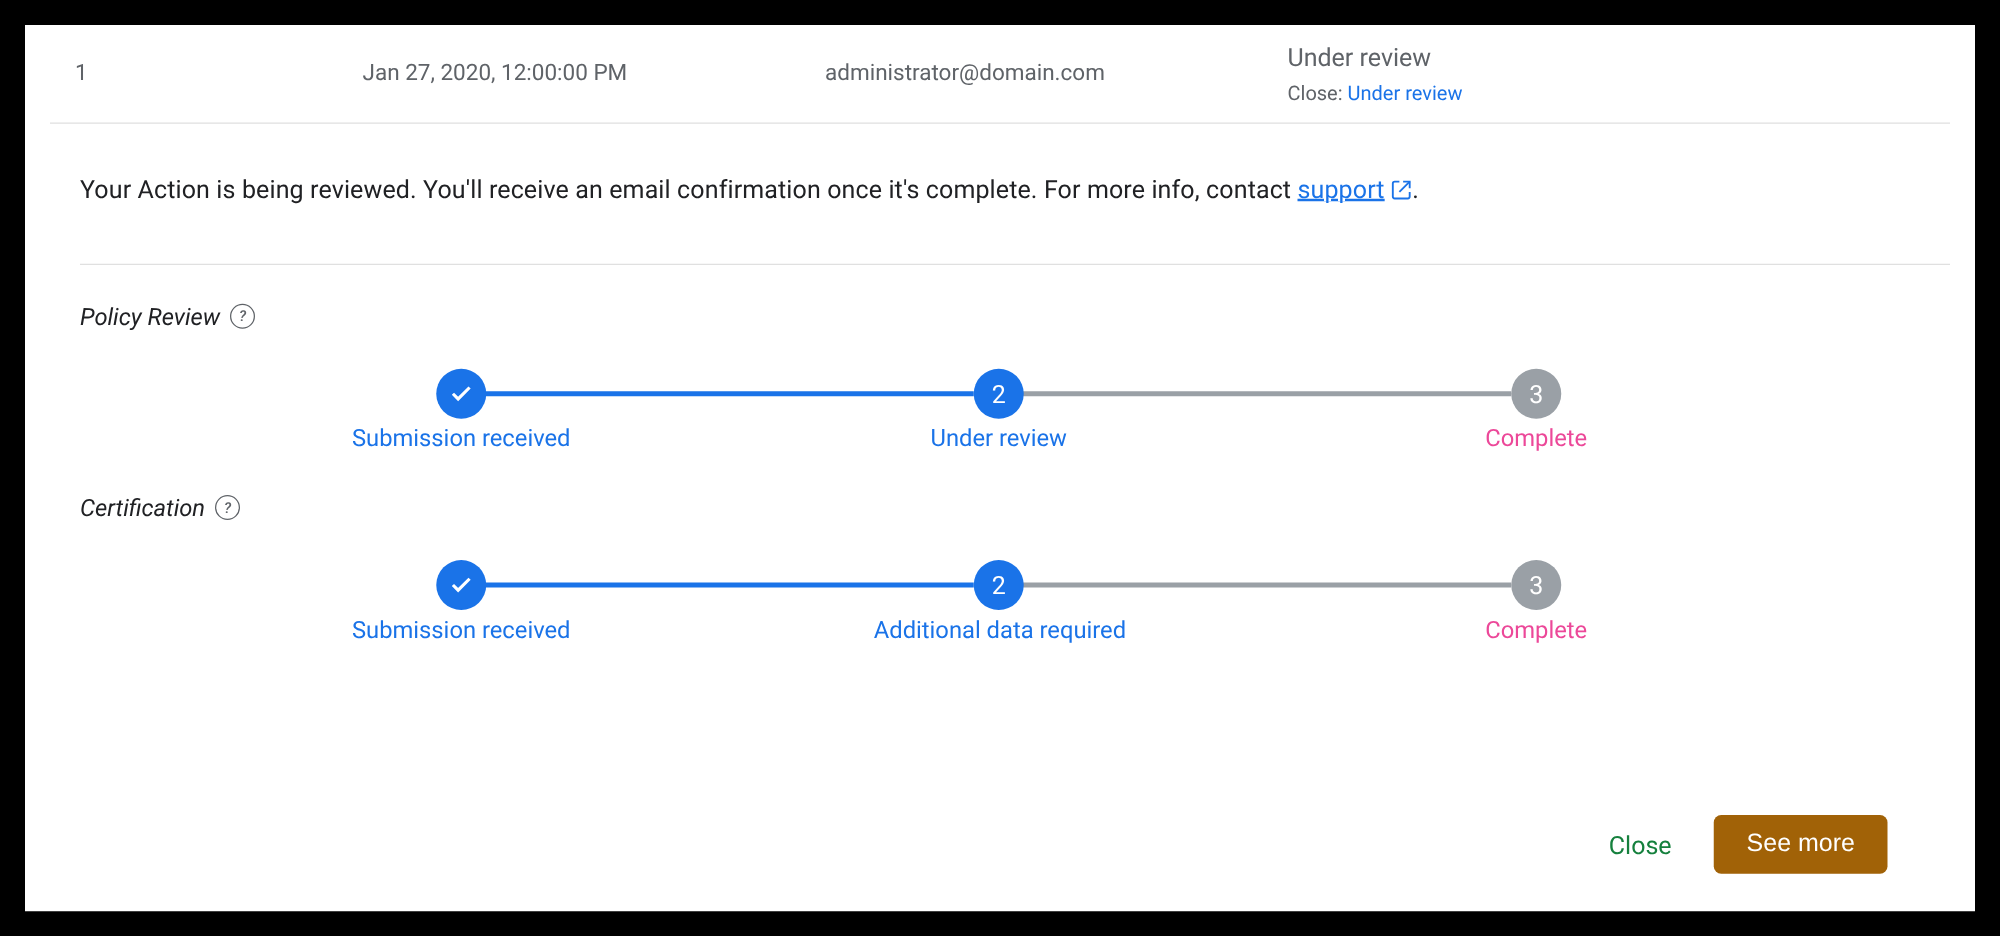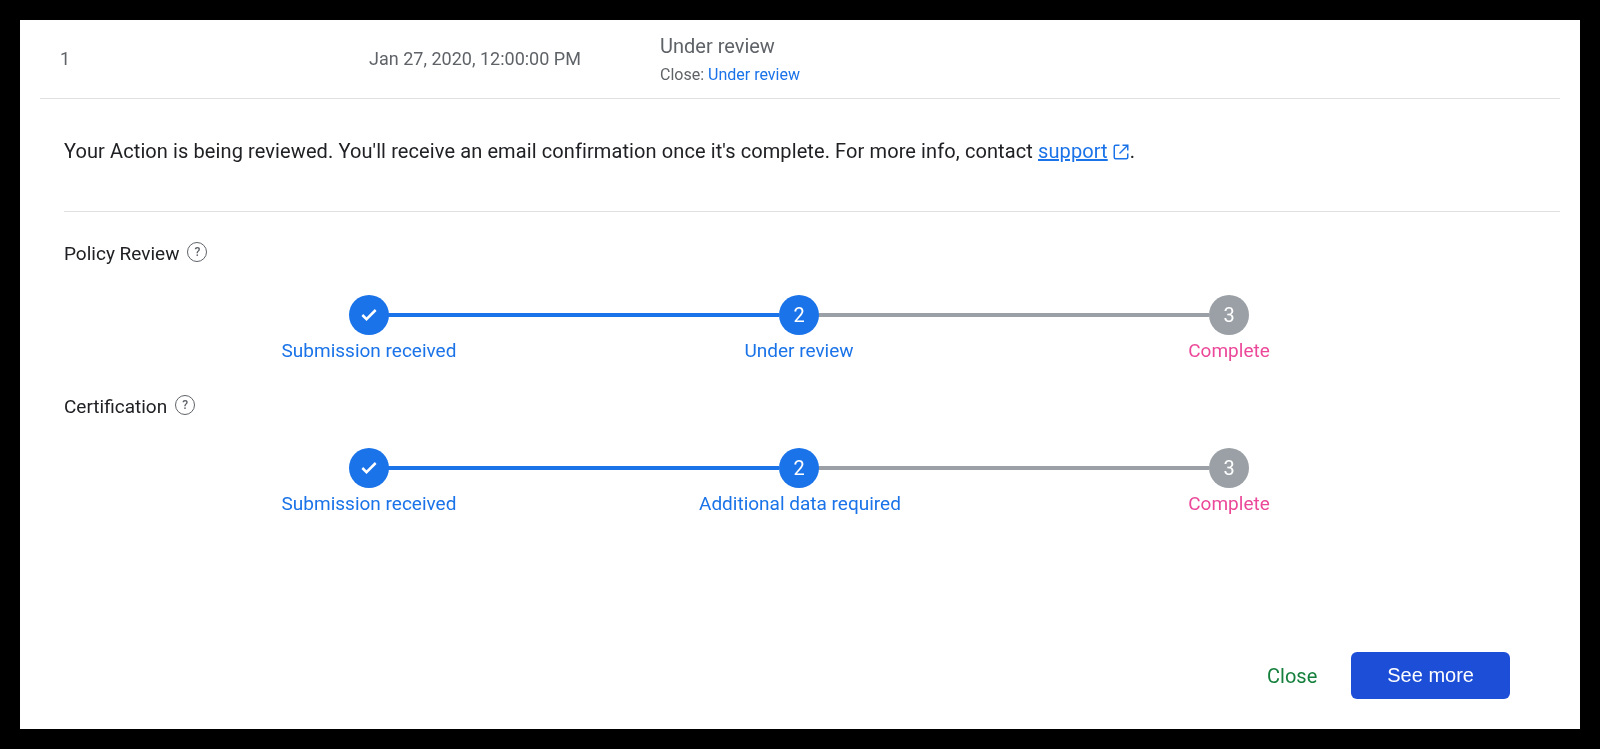--- a/index.html
+++ b/index.html
@@ -1,59 +1,60 @@
 <!DOCTYPE html>
 <html><head>
 <meta charset="utf-8">
 <style>
   html,body{margin:0;padding:0;font-family:Roboto,"Helvetica Neue",Arial,sans-serif;color:#202124;background:#000;}
   .frame{background:#fff;width:1560px;height:709px;margin:20px;position:relative;}
   
   .row{display:flex;align-items:center;padding:10px 44px 10px 40px;font-size:18px;color:#5f6368;}
   .row .col1{width:230px;}
-  .row .col2{width:370px;text-align:center;}
+  .row .col2{width:370px;}
   .row .col3{width:370px;}
   .row .col4{flex:1;}
   .status-group{line-height:1.6;}
   .status-title{color:#5f6368;font-size:20px;}
   .status-line{font-size:16px;color:#5f6368;}
   .status-line .link{color:#1a73e8;}
   hr.sep{border:none;border-top:1px solid #e0e0e0;margin:0 20px;}
   .body{padding:40px 20px 0 44px;}
   .message{font-size:20px;color:#202124;letter-spacing:.1px;}
   .support-link{color:#1a73e8;text-decoration:underline;}
   .ext-icon{display:inline-flex;vertical-align:middle;color:#1a73e8;margin-left:4px;}
   hr.sep2{border:none;border-top:1px solid #e0e0e0;margin:48px 0 30px 0;}
-  .section-title{font-size:19px;color:#202124;display:flex;gap:8px;margin-bottom:30px;}
+  .section-title{font-size:19px;color:#202124;display:flex;align-items:center;gap:8px;margin-bottom:30px;font-style:italic;}
   .help-icon{display:inline-flex;width:18px;height:18px;border:1.5px solid #5f6368;border-radius:50%;align-items:center;justify-content:center;font-size:12px;color:#5f6368;font-weight:500;}
   .stepper{position:relative;margin:0 0 60px 0;padding:0 0 0 285px;width:1000px;}
   .track{position:relative;height:40px;}
   .step{position:absolute;top:0;width:200px;text-align:center;transform:translateX(-50%);}
   .bullet{width:40px;height:40px;border-radius:50%;margin:0 auto;display:flex;align-items:center;justify-content:center;font-size:20px;color:#fff;font-weight:400;}
   .bullet.done,.bullet.active{background:#1a73e8;}
   .bullet.pending{background:#9aa0a6;}
   .check{width:20px;height:20px;stroke:#fff;stroke-width:3;fill:none;}
   .label{margin-top:4px;font-size:19px;white-space:nowrap;}
   .label.active{color:#1a73e8;}
   .label.pending{color:#ec4899;}
   .line{position:absolute;top:18px;height:4px;}
   .line.blue{background:#1a73e8;}
   .line.grey{background:#9aa0a6;}
   .footer{position:absolute;right:70px;bottom:30px;display:flex;align-items:center;gap:34px;}
   .btn-text{font-size:20px;color:#15803d;cursor:pointer;}
-  .btn-primary{background:#1d4ed8;color:#fff;font-size:20px;padding:12px 36px;border-radius:6px;border:none;cursor:pointer;}
+  .btn-primary{background:#a16207;color:#fff;font-size:20px;padding:12px 26px;border-radius:6px;border:none;cursor:pointer;}
 </style>
 </head>
 <body>
 
 <div class="frame">
 
   <div class="row">
     <div class="col1">1</div>
     <div class="col2">Jan 27, 2020, 12:00:00 PM</div>
+    <div class="col3">administrator@domain.com</div>
     <div class="col4 status-group">
       <div class="status-title">Under review</div>
       <div class="status-line">
         <span>Close:</span>
         <span class="link">Under review</span>
       </div>
     </div>
   </div>
 
   <hr class="sep">

